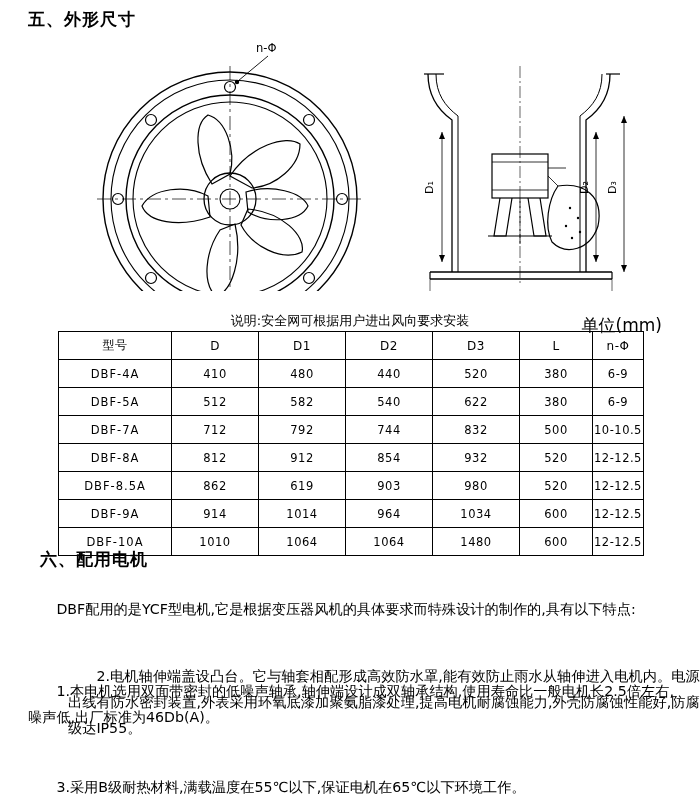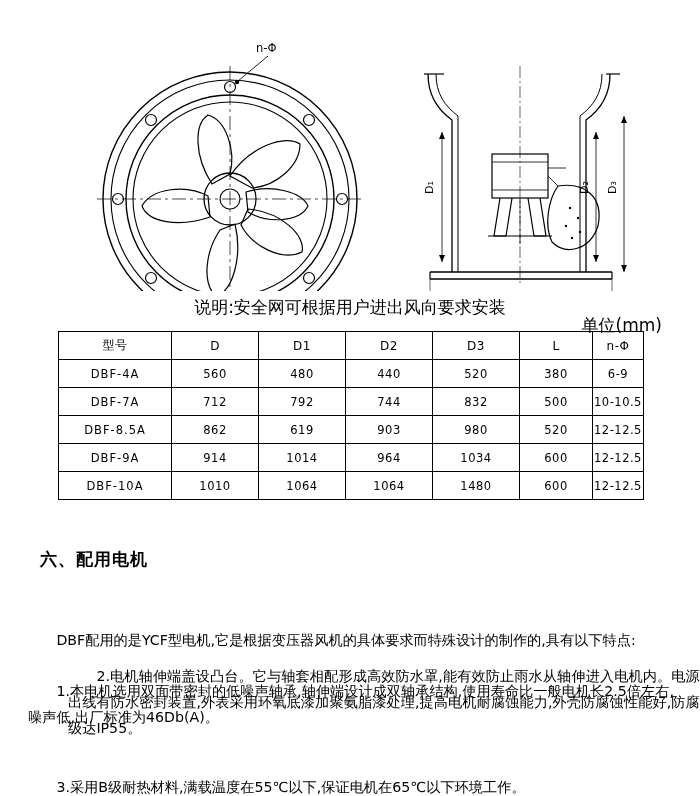--- a/index.html
+++ b/index.html
@@ -40,24 +40,24 @@
   .drawing-area {
     position: absolute;
     left: 0;
     top: 36px;
     width: 700px;
     height: 255px;
   }
   .drawing-note {
     position: absolute;
     left: 0;
-    top: 296px;
+    top: 312px;
     width: 700px;
     text-align: center;
-    font-size: 17px;
+    font-size: 13px;
   }
   .unit-label {
     position: absolute;
     right: 38px;
     top: 314px;
     font-size: 17px;
   }
   
   .spec-table {
     position: absolute;
@@ -82,34 +82,35 @@
   }
   
   .body-text {
     position: absolute;
     left: 28px;
     width: 646px;
     font-size: 14.2px;
     line-height: 26px;
     text-align: justify;
   }
-  #para-1 { top: 587px; margin-top: 40px; }
+  #para-1 { top: 556px; margin-top: 40px; }
   #para-2 { top: 664px; }
   #para-3 { top: 649px; margin-left: 40px; }
   #para-4 { top: 760px; }
   .indent2 { text-indent: 2em; }
   
   svg { display: block; }
   .ln { stroke: #000; fill: none; }
 </style>
 </head>
 <body>
 
 <div class="page">
 
+  <div class="section-heading" id="sec5-heading">五、外形尺寸</div>
 
   <div class="drawing-area">
     <svg width="700" height="255" viewBox="0 0 700 255">
       <g class="ln" stroke-width="1.2">
 
         <circle cx="230" cy="163" r="127" stroke-width="1.4"></circle>
         <circle cx="230" cy="163" r="119" stroke-width="1.1"></circle>
         <circle cx="230" cy="163" r="104" stroke-width="1.4"></circle>
         <circle cx="230" cy="163" r="97" stroke-width="1.1"></circle>
 
@@ -211,37 +212,55 @@
         <th style="width:84px">D1</th>
         <th style="width:84px">D2</th>
         <th style="width:84px">D3</th>
         <th style="width:70px">L</th>
         <th>n-Φ</th>
       </tr>
     </thead>
     <tbody>
       <tr>
         <td class="model">DBF-4A</td>
-        <td>560</td>
+        <td>410</td>
         <td>480</td>
         <td>440</td>
         <td>520</td>
+        <td>380</td>
+        <td>6-9</td>
+      </tr>
+      <tr>
+        <td class="model">DBF-5A</td>
+        <td>512</td>
+        <td>582</td>
+        <td>540</td>
+        <td>622</td>
         <td>380</td>
         <td>6-9</td>
       </tr>
       <tr>
         <td class="model">DBF-7A</td>
         <td>712</td>
         <td>792</td>
         <td>744</td>
         <td>832</td>
         <td>500</td>
         <td>10-10.5</td>
       </tr>
       <tr>
+        <td class="model">DBF-8A</td>
+        <td>812</td>
+        <td>912</td>
+        <td>854</td>
+        <td>932</td>
+        <td>520</td>
+        <td>12-12.5</td>
+      </tr>
+      <tr>
         <td class="model">DBF-8.5A</td>
         <td>862</td>
         <td>619</td>
         <td>903</td>
         <td>980</td>
         <td>520</td>
         <td>12-12.5</td>
       </tr>
       <tr>
         <td class="model">DBF-9A</td>

